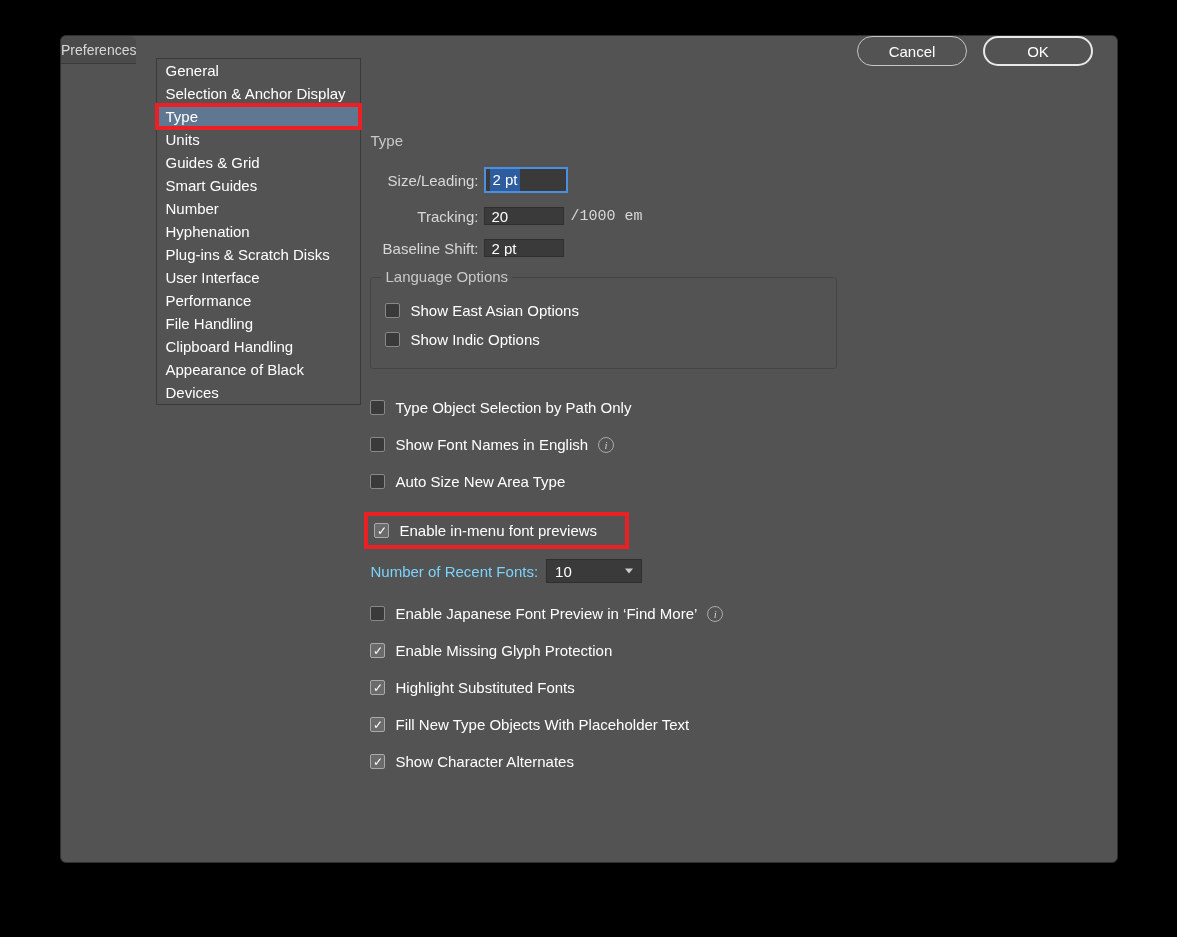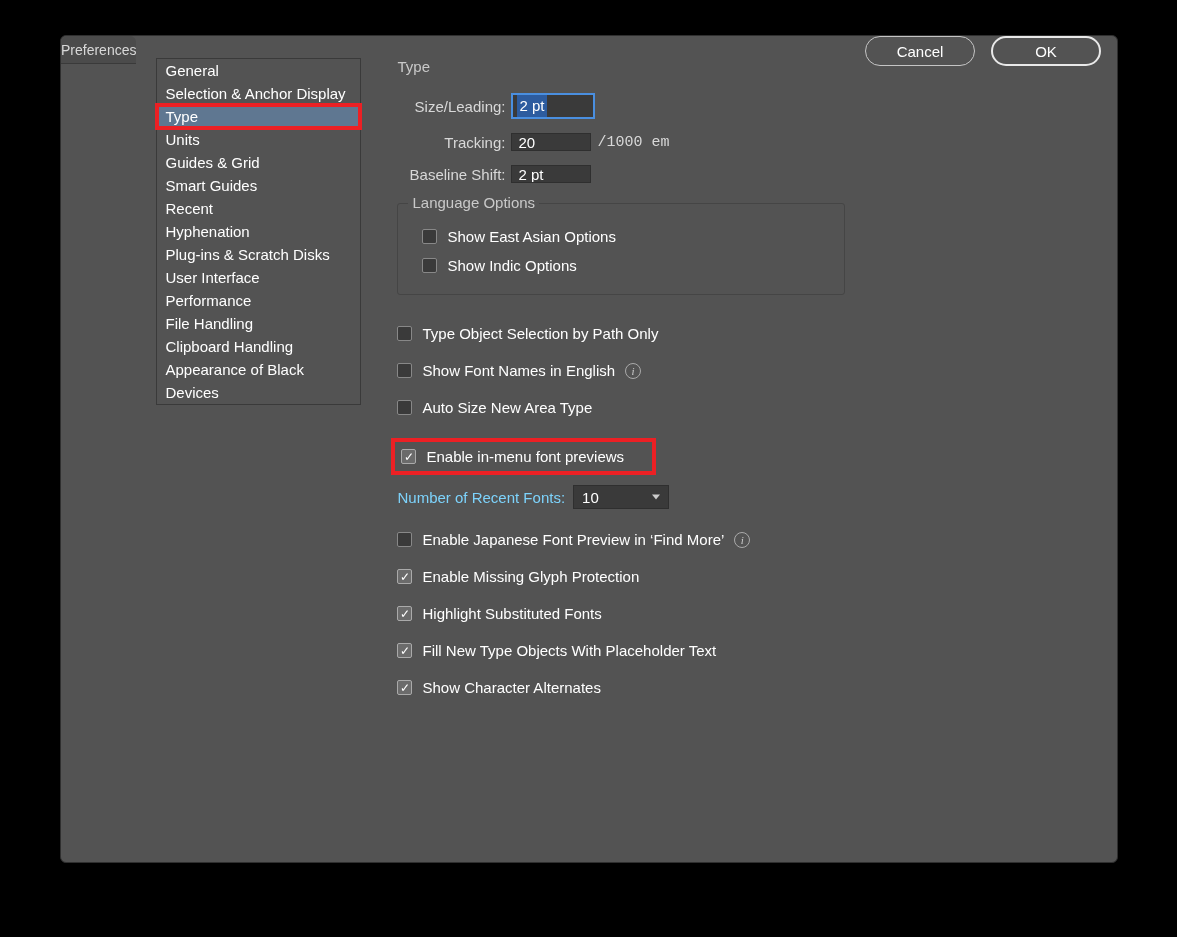--- a/index.html
+++ b/index.html
@@ -36,21 +36,22 @@
     color: #d8d8d8;
     border-bottom: 1px solid #3a3a3a;
     background: #4b4b4b;
     border-top-left-radius: 6px;
     border-top-right-radius: 6px;
   }
   .content-area {
     flex: 1;
     display: flex;
     padding: 22px 20px 10px 20px;
-    gap: 36px;
+    gap: 9px;
+    align-items: center;
   }
   .sidebar {
     width: 205px;
     border: 1px solid #3a3a3a;
     background: #535353;
     display: flex;
     flex-direction: column;
     align-self: flex-start;
     max-height: 680px;
   }
@@ -119,21 +120,21 @@
   .unit-text {
     margin-left: 6px;
     color: #d8d8d8;
     font-family: Liberation Mono, monospace;
   }
   .fieldset {
     border: 1px solid #454545;
     border-radius: 3px;
     margin-top: 6px;
     margin-bottom: 18px;
-    padding: 12px 14px 12px 24px;
+    padding: 12px 14px 12px 14px;
     position: relative;
   }
   .fieldset-legend {
     position: absolute;
     top: -10px;
     left: 10px;
     padding: 0 4px;
     background: #535353;
     color: #c9c9c9;
     font-size: 15px;
@@ -223,21 +224,21 @@
     top:50%;
     width:0;height:0;
     border-left:4px solid transparent;
     border-right:4px solid transparent;
     border-top:5px solid #ccc;
     transform:translateY(-50%);
   }
   .footer {
     display:flex;
     gap:16px;
-    padding: 0 16px 22px 0;
+    padding: 0 24px 22px 0;
   }
   .btn {
     min-width:110px;
     height:30px;
     border-radius:16px;
     background:transparent;
     color:#fff;
     font-size:15px;
     display:inline-flex;
     align-items:center;
@@ -257,21 +258,21 @@
 
   <div class="content-area">
 
     <div class="sidebar">
       <div class="sidebar-item"><span>General</span></div>
       <div class="sidebar-item"><span>Selection &amp; Anchor Display</span></div>
       <div class="sidebar-item selected highlight-red"><span>Type</span></div>
       <div class="sidebar-item"><span>Units</span></div>
       <div class="sidebar-item"><span>Guides &amp; Grid</span></div>
       <div class="sidebar-item"><span>Smart Guides</span></div>
-      <div class="sidebar-item"><span>Recent</span></div>
+      <div class="sidebar-item"><span>Number</span></div>
       <div class="sidebar-item"><span>Hyphenation</span></div>
       <div class="sidebar-item"><span>Plug-ins &amp; Scratch Disks</span></div>
       <div class="sidebar-item"><span>User Interface</span></div>
       <div class="sidebar-item"><span>Performance</span></div>
       <div class="sidebar-item"><span>File Handling</span></div>
       <div class="sidebar-item"><span>Clipboard Handling</span></div>
       <div class="sidebar-item"><span>Appearance of Black</span></div>
       <div class="sidebar-item"><span>Devices</span></div>
     </div>
 

